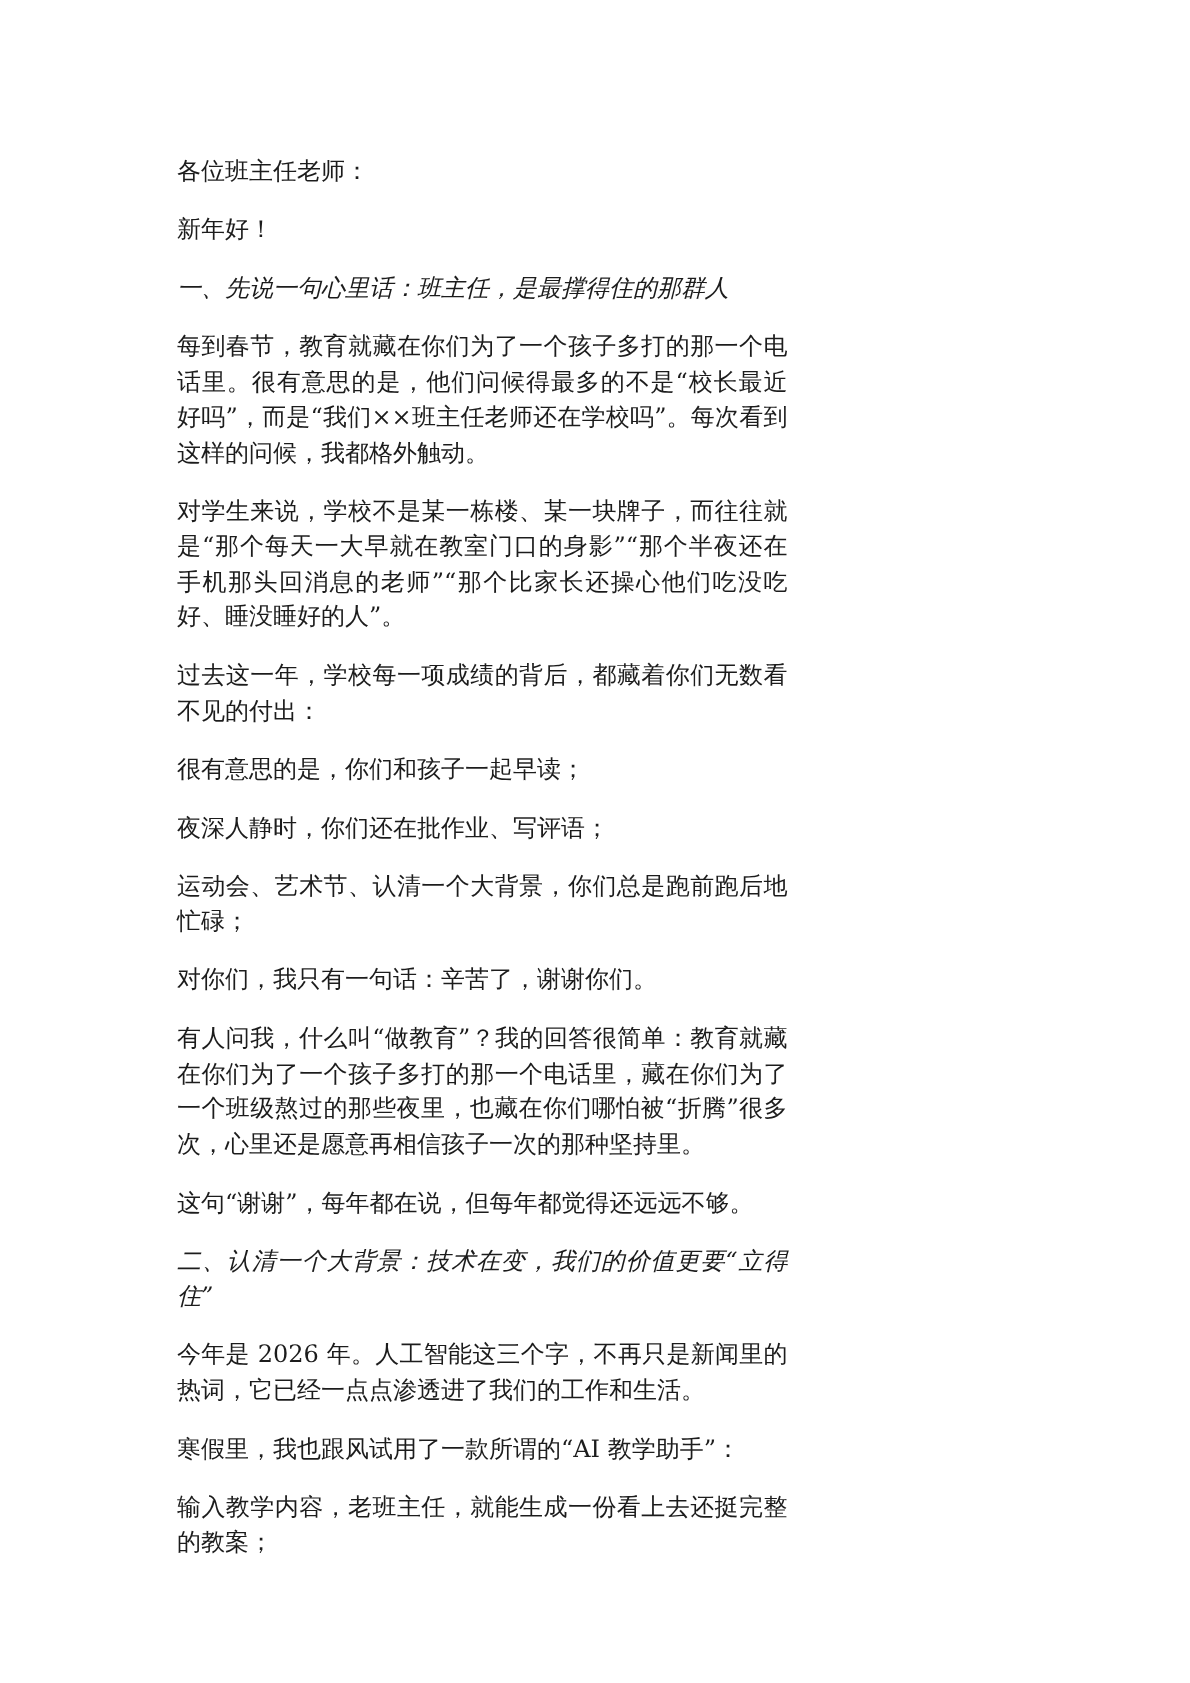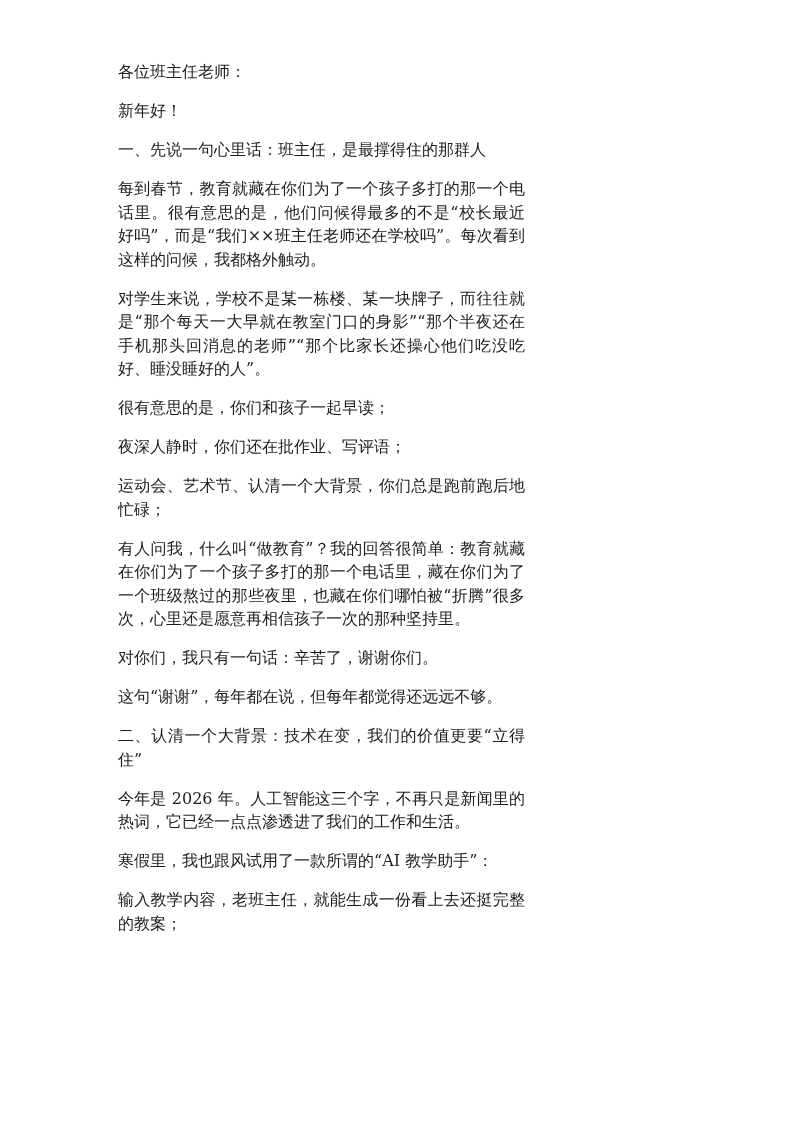--- a/index.html
+++ b/index.html
@@ -6,49 +6,51 @@
     margin: 0;
     padding: 0;
     background: #ffffff;
   }
   .page {
     position: relative;
     width: 641px;
     height: 1122px;
     box-sizing: border-box;
     background: #ffffff;
-    padding: 60px 116px 0 118px;
+    padding: 102px 116px 0 118px;
     overflow: hidden;
     font-family: "DejaVu Serif", "Liberation Serif", serif;
     color: #1c1c1c;
   }
   .page p {
     margin: 0 0 15.5px 0;
     font-size: 16px;
     line-height: 23.5px;
     text-align: justify;
     text-justify: inter-ideograph;
     word-break: break-all;
   }
   .page p.heading {
     font-weight: normal; 
+    font-style: italic;
   }
 </style>
 </head>
 <body>
 
 <main class="page">
   <p>各位班主任老师：</p>
   <p>新年好！</p>
   <p class="heading">一、先说一句心里话：班主任，是最撑得住的那群人</p>
   <p>每到春节，教育就藏在你们为了一个孩子多打的那一个电话里。很有意思的是，他们问候得最多的不是“校长最近好吗”，而是“我们××班主任老师还在学校吗”。每次看到这样的问候，我都格外触动。</p>
   <p>对学生来说，学校不是某一栋楼、某一块牌子，而往往就是“那个每天一大早就在教室门口的身影”“那个半夜还在手机那头回消息的老师”“那个比家长还操心他们吃没吃好、睡没睡好的人”。</p>
+  <p>过去这一年，学校每一项成绩的背后，都藏着你们无数看不见的付出：</p>
   <p>很有意思的是，你们和孩子一起早读；</p>
   <p>夜深人静时，你们还在批作业、写评语；</p>
   <p>运动会、艺术节、认清一个大背景，你们总是跑前跑后地忙碌；</p>
+  <p>对你们，我只有一句话：辛苦了，谢谢你们。</p>
   <p>有人问我，什么叫“做教育”？我的回答很简单：教育就藏在你们为了一个孩子多打的那一个电话里，藏在你们为了一个班级熬过的那些夜里，也藏在你们哪怕被“折腾”很多次，心里还是愿意再相信孩子一次的那种坚持里。</p>
-  <p>对你们，我只有一句话：辛苦了，谢谢你们。</p>
   <p>这句“谢谢”，每年都在说，但每年都觉得还远远不够。</p>
   <p class="heading">二、认清一个大背景：技术在变，我们的价值更要“立得住”</p>
   <p>今年是 2026 年。人工智能这三个字，不再只是新闻里的热词，它已经一点点渗透进了我们的工作和生活。</p>
   <p>寒假里，我也跟风试用了一款所谓的“AI 教学助手”：</p>
   <p>输入教学内容，老班主任，就能生成一份看上去还挺完整的教案；</p>
 </main>
 
 </body></html>

